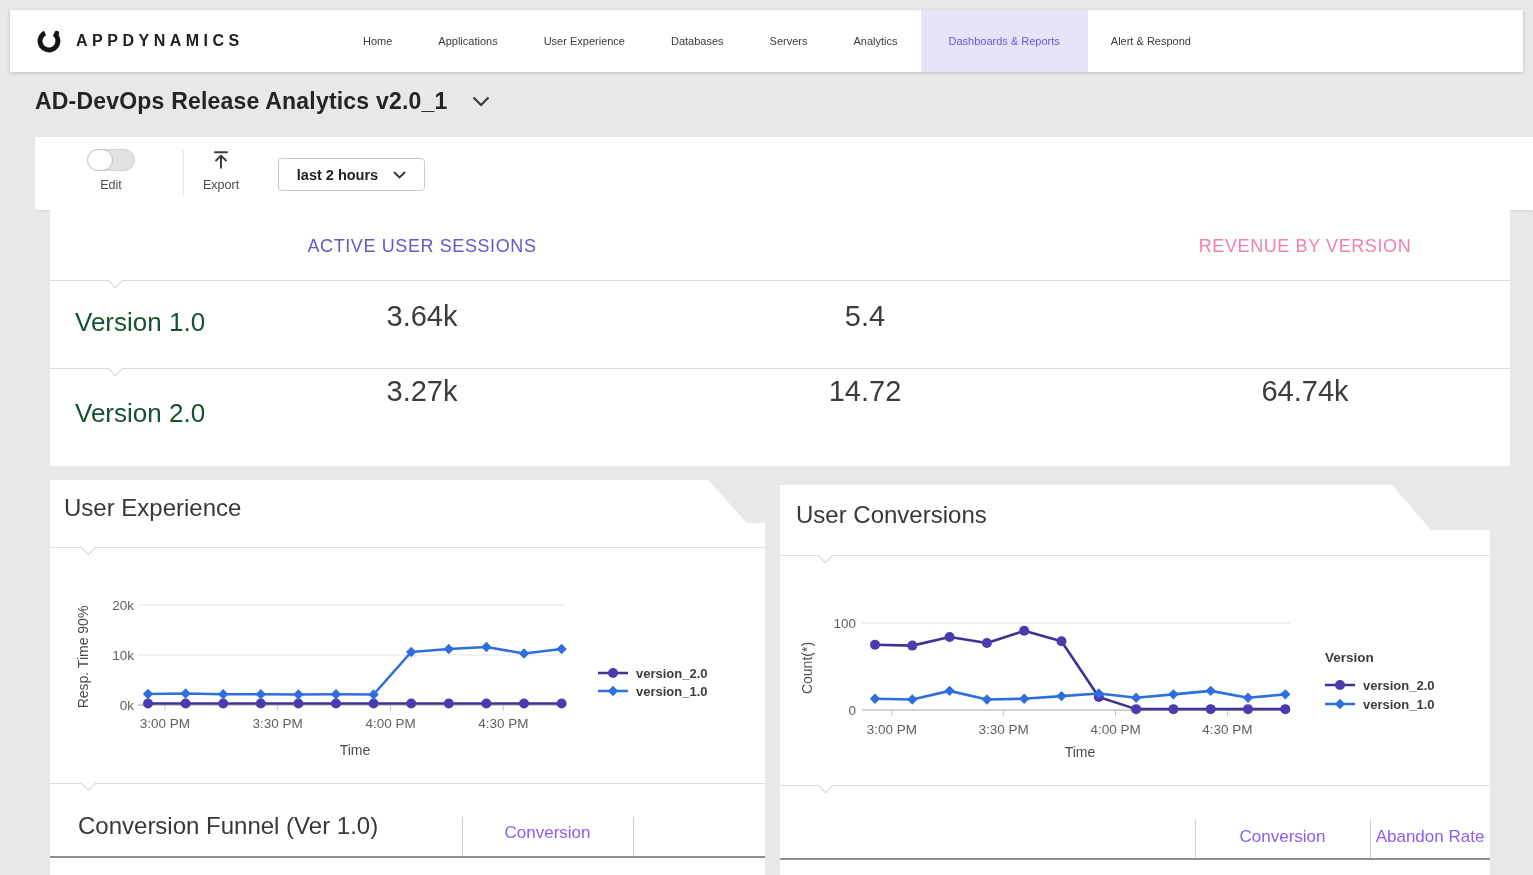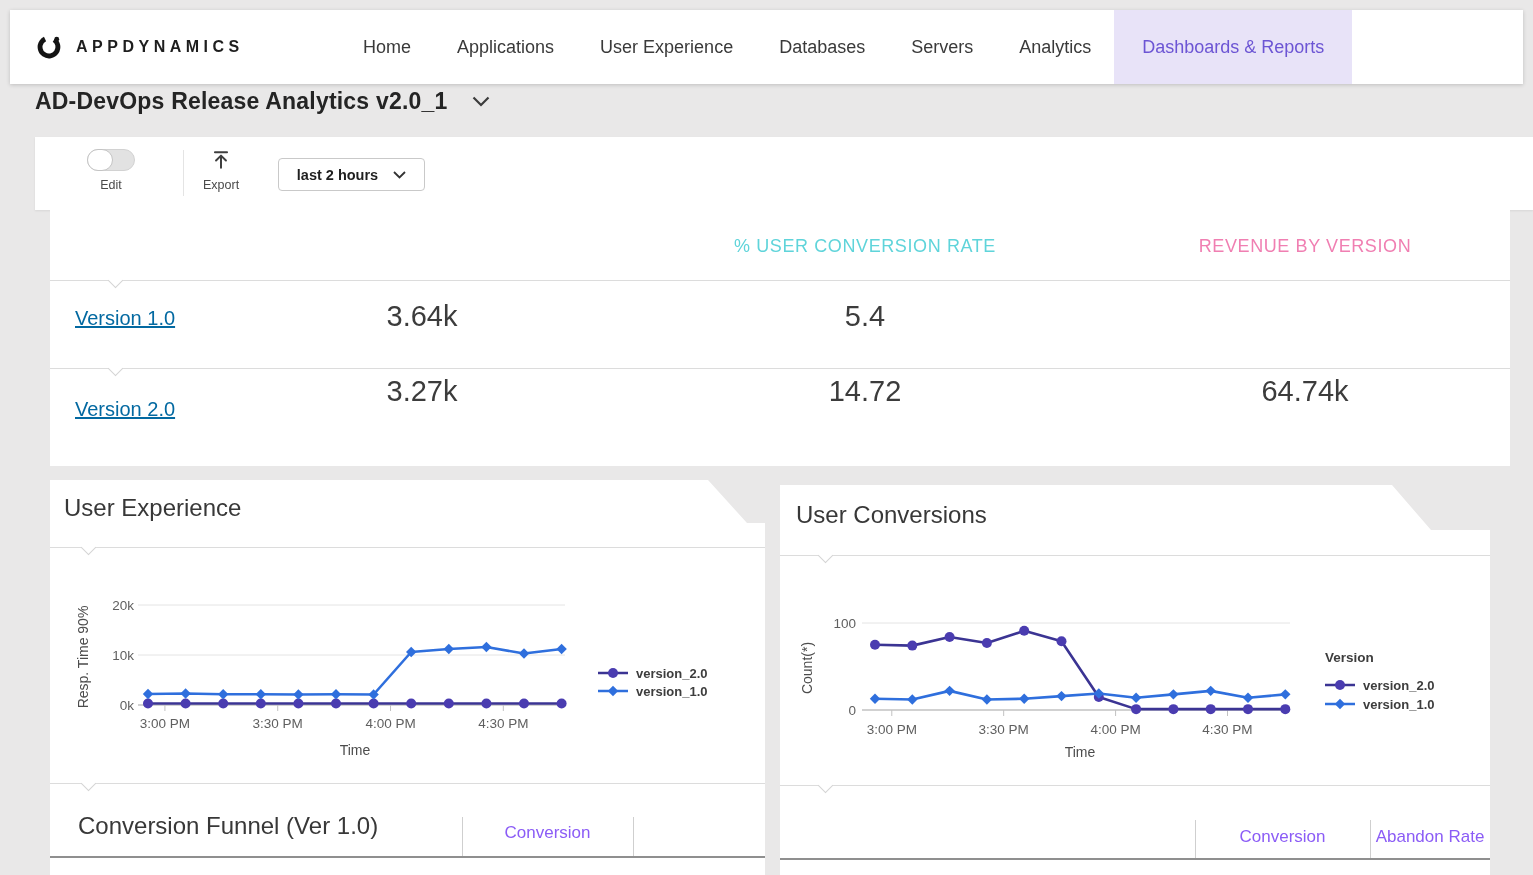--- a/index.html
+++ b/index.html
@@ -1,25 +1,25 @@
 <!DOCTYPE html>
 <html><head>
 <meta charset="utf-8">
 <style>
   * { margin:0; padding:0; box-sizing:border-box; }
   html,body { width:1533px; height:875px; }
   body { font-family:"Liberation Sans", sans-serif; background:#e9e8e8; position:relative; overflow:hidden; color:#3c3c3c; }
 
   
-  .topnav { position:absolute; left:10px; top:10px; width:1513px; height:74px; background:#fff;
+  .topnav { position:absolute; left:10px; top:10px; width:1513px; height:62px; background:#fff;
             box-shadow:0 1px 4px rgba(0,0,0,.18); display:flex; align-items:center; z-index:5; }
   .brand { display:flex; align-items:center; gap:14px; margin-left:26px; cursor:pointer; }
   .brand-text { font-size:16px; font-weight:700; letter-spacing:4.5px; color:#1e1e1e; }
   .navitems { position:absolute; left:330px; top:0; height:100%; display:flex; align-items:stretch; }
-  .navitem { display:flex; align-items:center; padding:0 23px; font-size:18px; color:#3a3a3a; cursor:pointer; white-space:nowrap; }
+  .navitem { display:flex; align-items:center; padding:0 23px; font-size:11px; color:#3a3a3a; cursor:pointer; white-space:nowrap; }
   .navitem.active { background:#e8e3f8; color:#6c55d4; font-weight:500; padding:0 28px; }
 
   
   .titlerow { position:absolute; left:35px; top:88px; display:flex; align-items:center; gap:24px; }
   .titlerow h1 { font-size:23px; font-weight:600; color:#242424; letter-spacing:.2px; }
 
   
   .toolbar { position:absolute; left:35px; top:137px; width:1498px; height:73px; background:#fff; box-shadow:0 1px 2px rgba(0,0,0,.08); }
   .tool { position:absolute; top:12px; display:flex; flex-direction:column; align-items:center; gap:7px; }
   .tool-edit { left:52px; }
@@ -30,21 +30,21 @@
   .vdiv { position:absolute; top:13px; width:1px; height:46px; background:#e4e4e4; }
   .timerange { position:absolute; left:243px; top:21px; height:33px; min-width:147px; background:#fff; border:1px solid #c9c9c9;
                border-radius:4px; display:flex; align-items:center; justify-content:center; gap:15px; padding:0 14px;
                font-family:"Liberation Sans",sans-serif; font-size:14.5px; font-weight:700; color:#1f1f1f; cursor:pointer; }
 
   
   .tablepanel { position:absolute; left:50px; top:210px; width:1460px; height:256px; background:#fff; }
   .th { position:absolute; top:26px; width:400px; text-align:center; font-size:18px; font-weight:500; letter-spacing:.6px; }
   .hline { position:absolute; left:0; right:0; height:1px; background:#dcdcdc; }
   .notch { position:absolute; width:11px; height:11px; background:#fff; border-right:1px solid #d4d4d4; border-bottom:1px solid #d4d4d4; transform:rotate(45deg); }
-  .rowlabel { position:absolute; left:25px; font-size:20px; color:#0369a1;text-decoration:underline; }
+  .rowlabel { position:absolute; left:25px; font-size:26px; color:#14532d; }
   .cellval { position:absolute; width:400px; text-align:center; font-size:29px; color:#3c3c3c; }
 
   
   .panel { position:absolute; background:#fff; }
   .panel-ux { left:50px; top:480px; width:715px; height:395px;
               clip-path:polygon(0 0, 658px 0, 697px 43px, 715px 43px, 715px 395px, 0 395px); }
   .panel-uc { left:780px; top:485px; width:710px; height:390px;
               clip-path:polygon(0 0, 612px 0, 651px 45px, 710px 45px, 710px 390px, 0 390px); }
   .paneltitle { position:absolute; font-size:24px; font-weight:500; color:#383838; }
   .chartsvg { position:absolute; left:0; }
@@ -73,20 +73,21 @@
       <span class="brand-text">APPDYNAMICS</span>
     </div>
     <nav class="navitems">
       <a class="navitem">Home</a>
       <a class="navitem">Applications</a>
       <a class="navitem">User Experience</a>
       <a class="navitem">Databases</a>
       <a class="navitem">Servers</a>
       <a class="navitem">Analytics</a>
       <a class="navitem active">Dashboards &amp; Reports</a>
+      <a class="navitem">Alert &amp; Respond</a>
     </nav>
   </header>
 
   <div class="titlerow">
     <h1>AD-DevOps Release Analytics v2.0_1</h1>
     <svg width="18" height="11" viewBox="0 0 18 11">
       <polyline points="1.5,1.5 9,9 16.5,1.5" fill="none" stroke="#3c3c3c" stroke-width="2.2"></polyline>
     </svg>
   </div>
 
@@ -107,21 +108,21 @@
 
     <button class="timerange">
       <span>last 2 hours</span>
       <svg width="13" height="8" viewBox="0 0 13 8">
         <polyline points="1,1 6.5,6.5 12,1" fill="none" stroke="#333" stroke-width="1.8"></polyline>
       </svg>
     </button>
   </div>
 
   <section class="tablepanel">
-    <div class="th" style="left: 615px; color: rgb(95, 212, 218);">% USER CONVERSION RATE</div>
+    <div class="th" style="left: 172px; color: rgb(102, 86, 200);">ACTIVE USER SESSIONS</div>
     <div class="th" style="left: 1055px; color: rgb(240, 127, 178);">REVENUE BY VERSION</div>
 
     <div class="hline" style="top:70px;"></div>
     <div class="notch" style="left:60px; top:65px;"></div>
 
     <div class="rowlabel" style="top:97px;">Version 1.0</div>
     <div class="cellval" style="left:172px; top:90px;text-align:center;">3.64k</div>
     <div class="cellval" style="left:615px; top:90px;">5.4</div>
 
     <div class="hline" style="top:158px;"></div>

